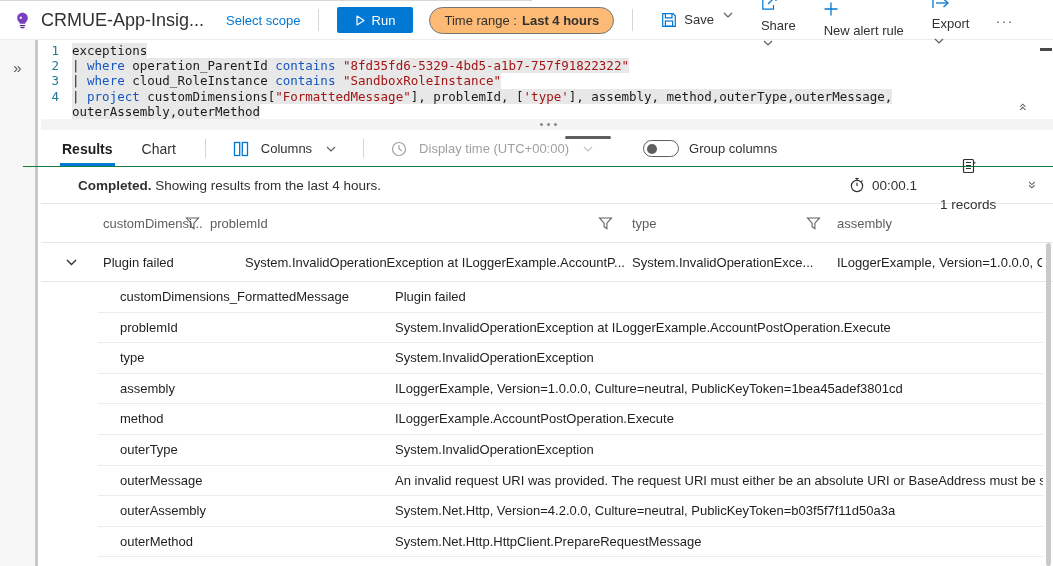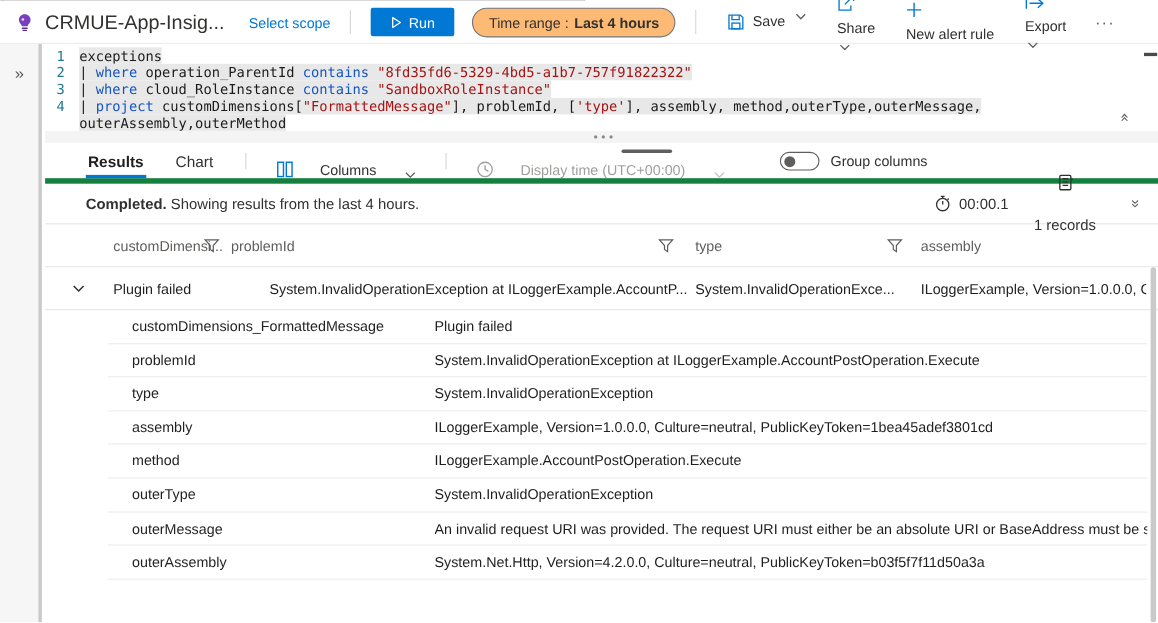--- a/index.html
+++ b/index.html
@@ -76,30 +76,30 @@
     position:absolute; top:119px; left:41px; right:0; height:11px; background:#f4f4f4;
     cursor:row-resize;
   }
   .resize-dots { position:absolute; left:50%; top:4px; width:3px; height:3px; border-radius:50%;
     background:#8a8a8a; box-shadow:-7px 0 0 #8a8a8a, 7px 0 0 #8a8a8a; }
   .hscroll-thumb { position:absolute; top:136px; left:565px; width:46px; height:3px;
     background:#5f5f5f; border-radius:2px; cursor:pointer; }
 
   
   .results-toolbar {
-    position:absolute; top:131px; left:41px; right:0; height:36px;
+    position:absolute; top:131px; left:23px; right:0; height:36px;
     display:flex; align-items:stretch; padding-left:37px;
-    border-bottom:5px solid #15803d; white-space:nowrap;
+    border-bottom:1px solid #15803d; white-space:nowrap;
   }
   .tab { font-size:14px; color:#323130; padding:0 2px; border:none; background:none;
     font-family:inherit; cursor:pointer; display:flex; align-items:center; }
   .tab.active { font-weight:700; color:#201f1e; border-bottom:3px solid #0078d4; padding-top:3px; }
   .tab + .tab { margin-left:25px; }
   .rt-div { width:1px; background:#d6d6d6; margin:8px 27px; }
-  .rt-btn { display:flex; align-items:flex-end; gap:24px; background:none; border:none;
+  .rt-btn { display:flex; align-items:center; gap:12px; background:none; border:none;
     font-family:inherit; font-size:13px; color:#323130; cursor:pointer; }
   .rt-btn.disabled { color:#a19f9d; cursor:default; }
   .toggle { margin-left:50px; width:36px; height:17px; border:1px solid #605e5c; border-radius:9px;
     position:relative; background:#fff; cursor:pointer; flex:none; align-self:center; }
   .toggle .knob { position:absolute; left:3px; top:2.5px; width:10px; height:10px; border-radius:50%;
     background:#605e5c; }
   .toggle-label { margin-left:10px; font-size:13px; color:#323130; align-self:center; }
 
   
   .statusbar {
@@ -356,17 +356,21 @@
       <span class="d-val">System.InvalidOperationException</span>
     </div>
     <div class="detail-row">
       <span class="d-key">outerMessage</span>
       <span class="d-val">An invalid request URI was provided. The request URI must either be an absolute URI or BaseAddress must be set.</span>
     </div>
     <div class="detail-row">
       <span class="d-key">outerAssembly</span>
       <span class="d-val">System.Net.Http, Version=4.2.0.0, Culture=neutral, PublicKeyToken=b03f5f7f11d50a3a</span>
     </div>
+    <div class="detail-row">
+      <span class="d-key">outerMethod</span>
+      <span class="d-val">System.Net.Http.HttpClient.PrepareRequestMessage</span>
+    </div>
   </div>
 
   <div class="vscroll"></div>
 
 </div>
 
 </body></html>

